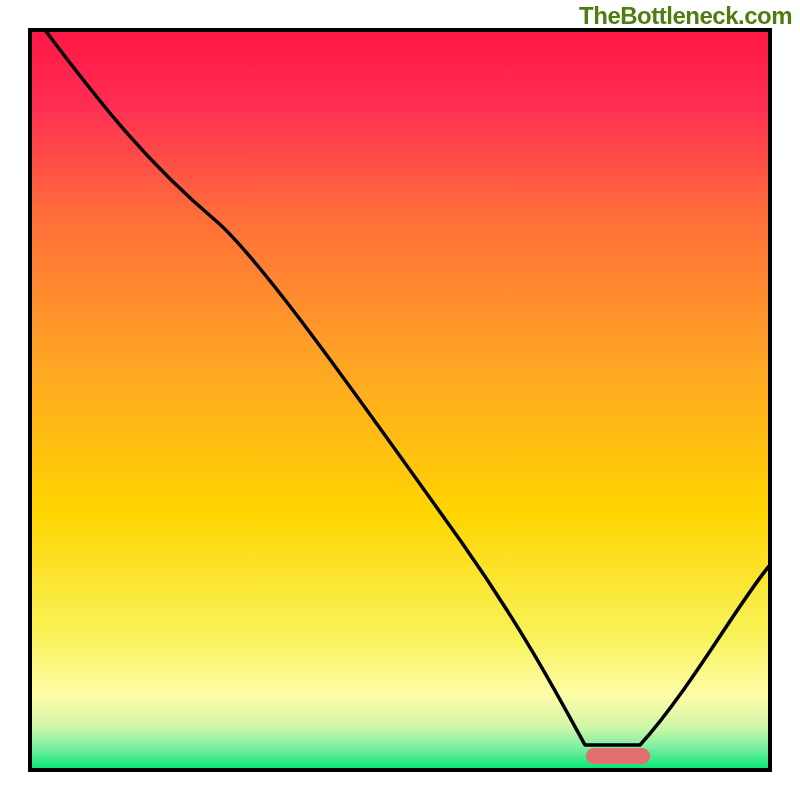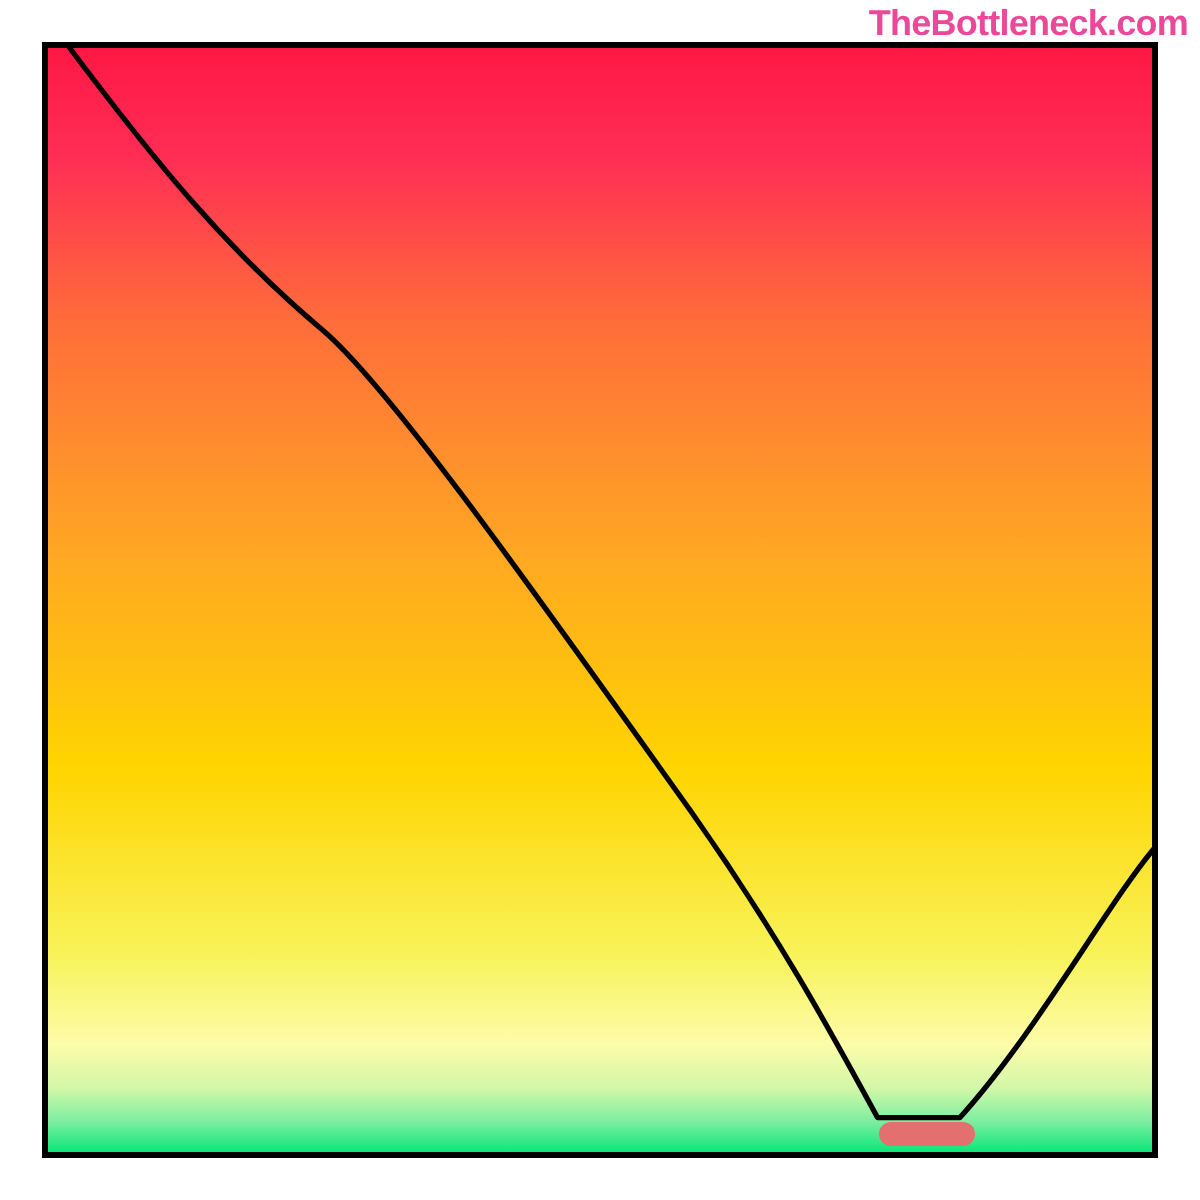--- a/index.html
+++ b/index.html
@@ -14,21 +14,21 @@
     position: relative;
     width: 800px;
     height: 800px;
   }
   .watermark {
     position: absolute;
     top: 2px;
     right: 8px;
     font-size: 24px;
     font-weight: bold;
-    color: #ec4899;
+    color: #4d7c0f;
     letter-spacing: -0.5px;
     margin-left: 11px;
   }
   svg {
     display: block;
   }
 </style>
 </head>
 <body>
 <div class="container">

